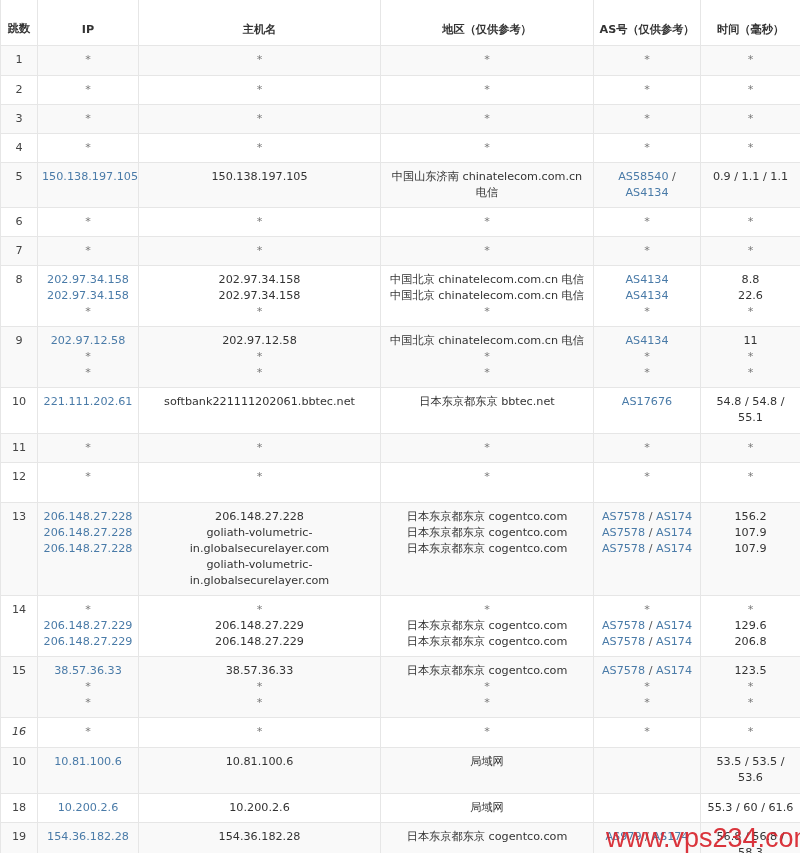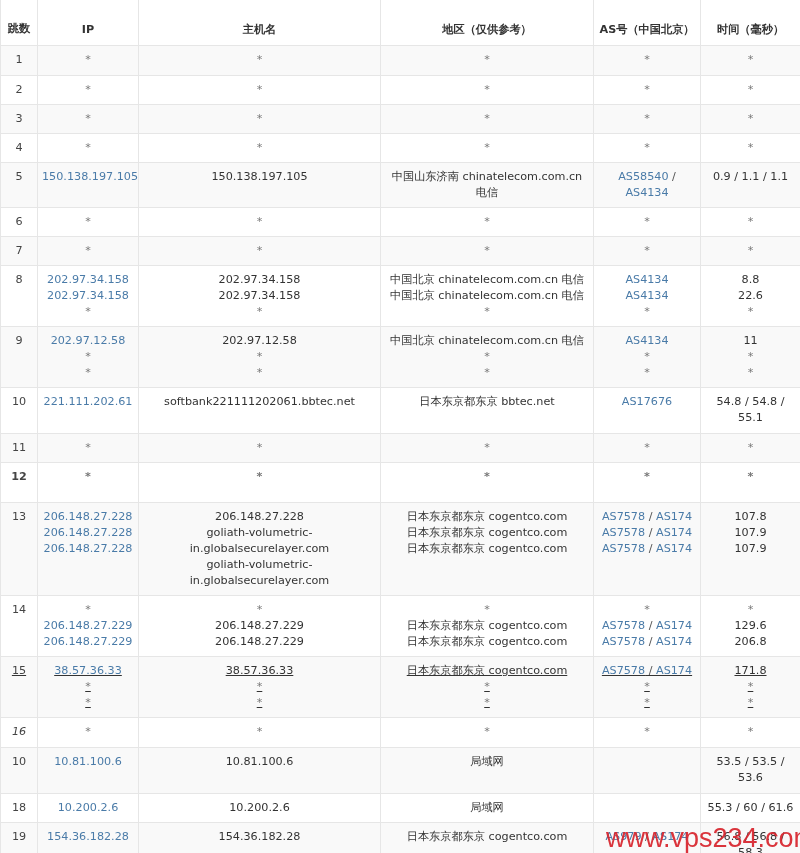--- a/index.html
+++ b/index.html
@@ -32,21 +32,21 @@
       <col class="c-region">
       <col class="c-as">
       <col class="c-time">
   </colgroup>
   <thead>
     <tr>
       <th class="hop">跳数</th>
       <th>IP</th>
       <th>主机名</th>
       <th>地区（仅供参考）</th>
-      <th>AS号（中国北京）</th>
+      <th>AS号（仅供参考）</th>
       <th>时间（毫秒）</th>
     </tr>
   </thead>
   <tbody id="tbody">
       <tr style="height: 30px;">
         <td class="hop">1</td>
         <td>
           <span class="line star">*</span>
         </td>
         <td>
@@ -255,21 +255,21 @@
         <td>
           <span class="line star">*</span>
         </td>
         <td>
           <span class="line star">*</span>
         </td>
         <td>
           <span class="line star">*</span>
         </td>
       </tr>
-      <tr style="height: 40px; font-weight: bold;">
+      <tr style="height: 40px;">
         <td class="hop">12</td>
         <td>
           <span class="line star">*</span>
         </td>
         <td>
           <span class="line star">*</span>
         </td>
         <td>
           <span class="line star">*</span>
         </td>
@@ -296,21 +296,21 @@
           <span class="line">日本东京都东京 cogentco.com</span>
           <span class="line">日本东京都东京 cogentco.com</span>
           <span class="line">日本东京都东京 cogentco.com</span>
         </td>
         <td>
           <span class="line"><span class="link">AS7578</span><span class="sep"> / </span><span class="link">AS174</span></span>
           <span class="line"><span class="link">AS7578</span><span class="sep"> / </span><span class="link">AS174</span></span>
           <span class="line"><span class="link">AS7578</span><span class="sep"> / </span><span class="link">AS174</span></span>
         </td>
         <td>
-          <span class="line">107.8</span>
+          <span class="line">156.2</span>
           <span class="line">107.9</span>
           <span class="line">107.9</span>
         </td>
       </tr>
       <tr style="height: 60px; padding-left: 12px;">
         <td class="hop">14</td>
         <td>
           <span class="line star">*</span>
           <span class="line"><span class="link">206.148.27.229</span></span>
           <span class="line"><span class="link">206.148.27.229</span></span>
@@ -329,21 +329,21 @@
           <span class="line star">*</span>
           <span class="line"><span class="link">AS7578</span><span class="sep"> / </span><span class="link">AS174</span></span>
           <span class="line"><span class="link">AS7578</span><span class="sep"> / </span><span class="link">AS174</span></span>
         </td>
         <td>
           <span class="line star">*</span>
           <span class="line">129.6</span>
           <span class="line">206.8</span>
         </td>
       </tr>
-      <tr style="height: 61px; text-decoration: underline;">
+      <tr style="height: 61px;">
         <td class="hop">15</td>
         <td>
           <span class="line"><span class="link">38.57.36.33</span></span>
           <span class="line star">*</span>
           <span class="line star">*</span>
         </td>
         <td>
           <span class="line">38.57.36.33</span>
           <span class="line star">*</span>
           <span class="line star">*</span>
@@ -352,21 +352,21 @@
           <span class="line">日本东京都东京 cogentco.com</span>
           <span class="line star">*</span>
           <span class="line star">*</span>
         </td>
         <td>
           <span class="line"><span class="link">AS7578</span><span class="sep"> / </span><span class="link">AS174</span></span>
           <span class="line star">*</span>
           <span class="line star">*</span>
         </td>
         <td>
-          <span class="line">171.8</span>
+          <span class="line">123.5</span>
           <span class="line star">*</span>
           <span class="line star">*</span>
         </td>
       </tr>
       <tr style="height: 30px; font-style: italic;">
         <td class="hop">16</td>
         <td>
           <span class="line star">*</span>
         </td>
         <td>

